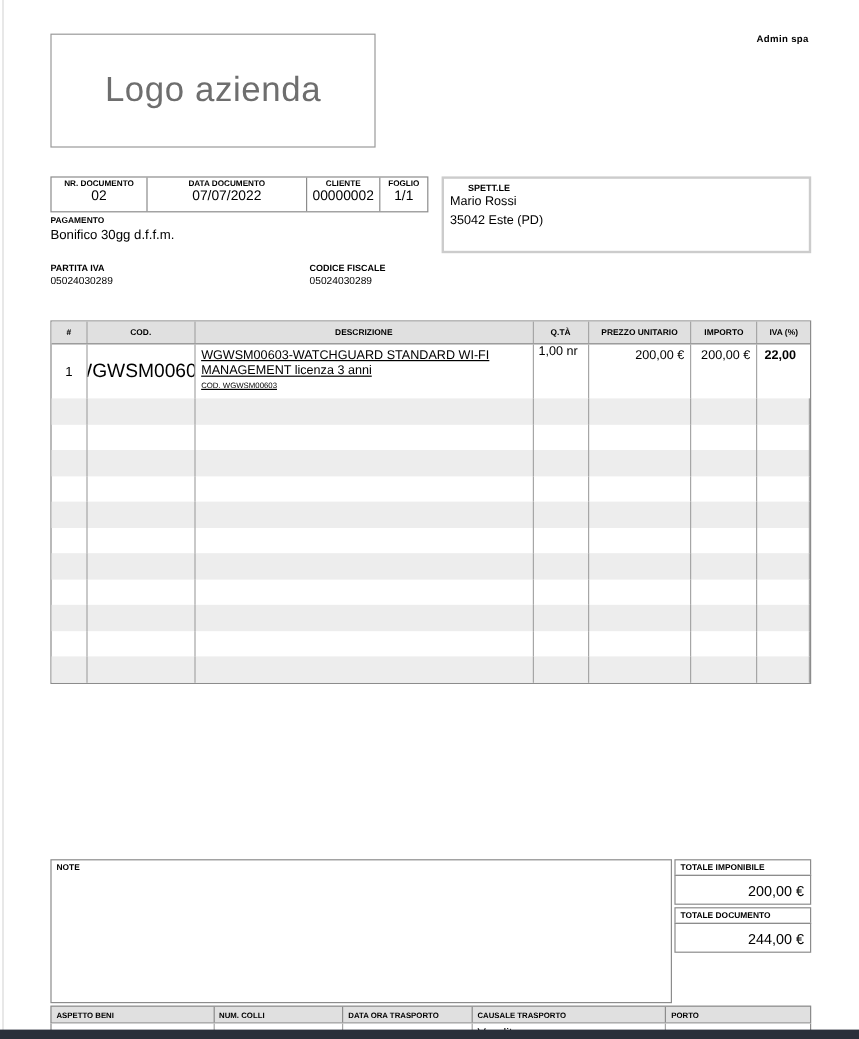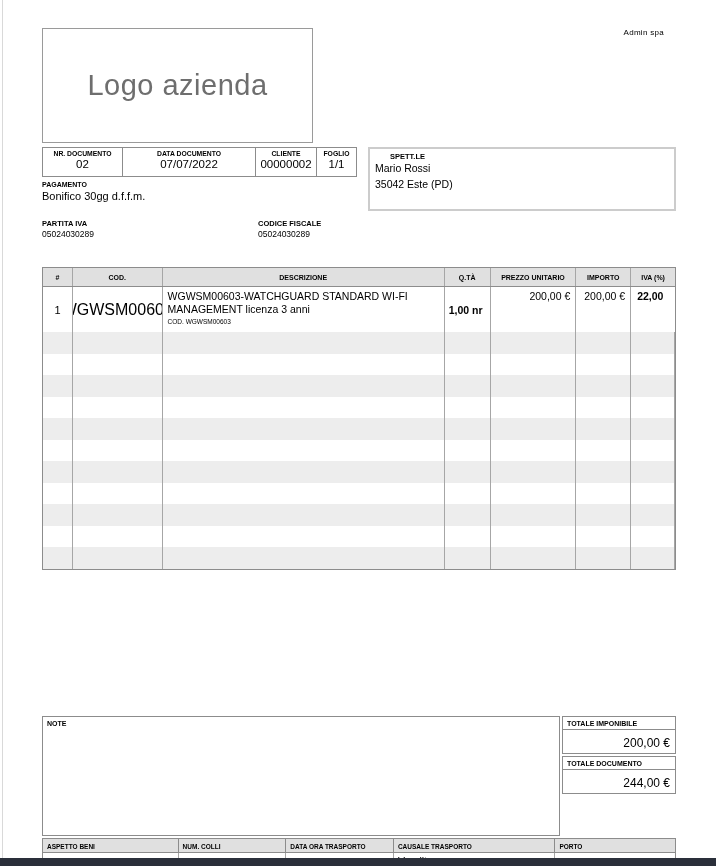--- a/index.html
+++ b/index.html
@@ -2,23 +2,23 @@
 <html><head>
 <meta charset="utf-8">
 <style>
   * { margin:0; padding:0; box-sizing:border-box; }
   html,body { background:#fff; }
   body { font-family:"Liberation Sans", sans-serif; color:#000; }
   .page { position:relative; width:716px; height:866px; background:#fff; overflow:hidden; }
 
   .page-edge-left { position:absolute; left:2px; top:0; width:1px; height:866px; background:#d9d9d9; }
 
-  .company-name { position:absolute; top:28px; right:52px; font-size:8px; font-weight:normal; letter-spacing:.3px;text-align:center; }
-
-  .logo-box { position:absolute; left:42px; top:28px; width:271px; height:115px; border:1px solid #9a9a9a;
+  .company-name { position:absolute; top:28px; right:42px; font-size:8px; font-weight:bold; letter-spacing:.3px;text-align:center; }
+
+  .logo-box { position:absolute; left:42px; top:28px; width:271px; height:95px; border:1px solid #9a9a9a;
               display:flex; align-items:center; justify-content:center; }
   .logo-text { font-size:29px; color:#6e6e6e; letter-spacing:.5px; }
 
   .doc-type { position:absolute; left:42px; top:128px; width:271px; text-align:center; font-size:12.5px; font-weight:bold; }
 
   .docinfo { position:absolute; left:42px; top:147px; display:flex; border:1px solid #8c8c8c; background:#fff; }
   .dcell { border-right:1px solid #8c8c8c; text-align:center; height:28px; }
   .dcell:last-child { border-right:none; }
   .dlabel { font-size:6.8px; font-weight:bold; padding-top:2px; }
   .dvalue { font-size:11.5px; padding-top:1px; }
@@ -38,24 +38,24 @@
   .items { position:absolute; left:42px; top:267px; width:634px; border:1px solid #8c8c8c; background:#fff; }
   .irow { display:flex; }
   .icell { border-right:1px solid #a6a6a6; height:100%; overflow:hidden; }
   .irow .icell:last-child { border-right:none; }
   .c0{width:30px}.c1{width:90px}.c2{width:283px}.c3{width:46px}.c4{width:86px}.c5{width:55px}.c6{width:44px}
   .ihead { height:19px; background:#e0e0e0; border-bottom:1px solid #8c8c8c; }
   .ihead .icell { font-size:7px; font-weight:bold; display:flex; align-items:center; justify-content:center; text-align:center; }
   .item-row { height:45px; }
   .cell-num  { display:flex; align-items:center; justify-content:center; font-size:11px; }
   .cell-cod  { display:flex; align-items:center; justify-content:center; font-size:16px; }
-  .cell-desc { padding:3px 4px 0 5px; }
+  .cell-desc { padding:3px 4px 0 5px;text-decoration:underline; }
   .desc-main { font-size:10.5px; line-height:13px; width:245px; }
   .desc-sub  { font-size:6.5px; margin-top:2px; }
-  .cell-qty  { font-size:10.5px; padding:17px 0 0 4px;font-weight:bold; }
+  .cell-qty  { font-size:10.5px; padding:0 0 0 4px; }
   .cell-unit, .cell-amt { font-size:10.5px; text-align:right; padding:3px 5px 0 0; }
   .cell-vat  { font-size:10.5px; padding:3px 0 0 6px;font-weight:bold; }
   .srow { display:flex; height:21.5px; }
   .srow:nth-child(odd) { background:#ededed; }
 
   .note-box { position:absolute; left:42px; top:716px; width:518px; height:120px; border:1px solid #8c8c8c; padding:3px 4px; }
   .note-label { font-size:7px; font-weight:bold; }
 
   .totals { position:absolute; left:562px; top:716px; width:114px; }
   .tgroup { margin-bottom:2px; }

